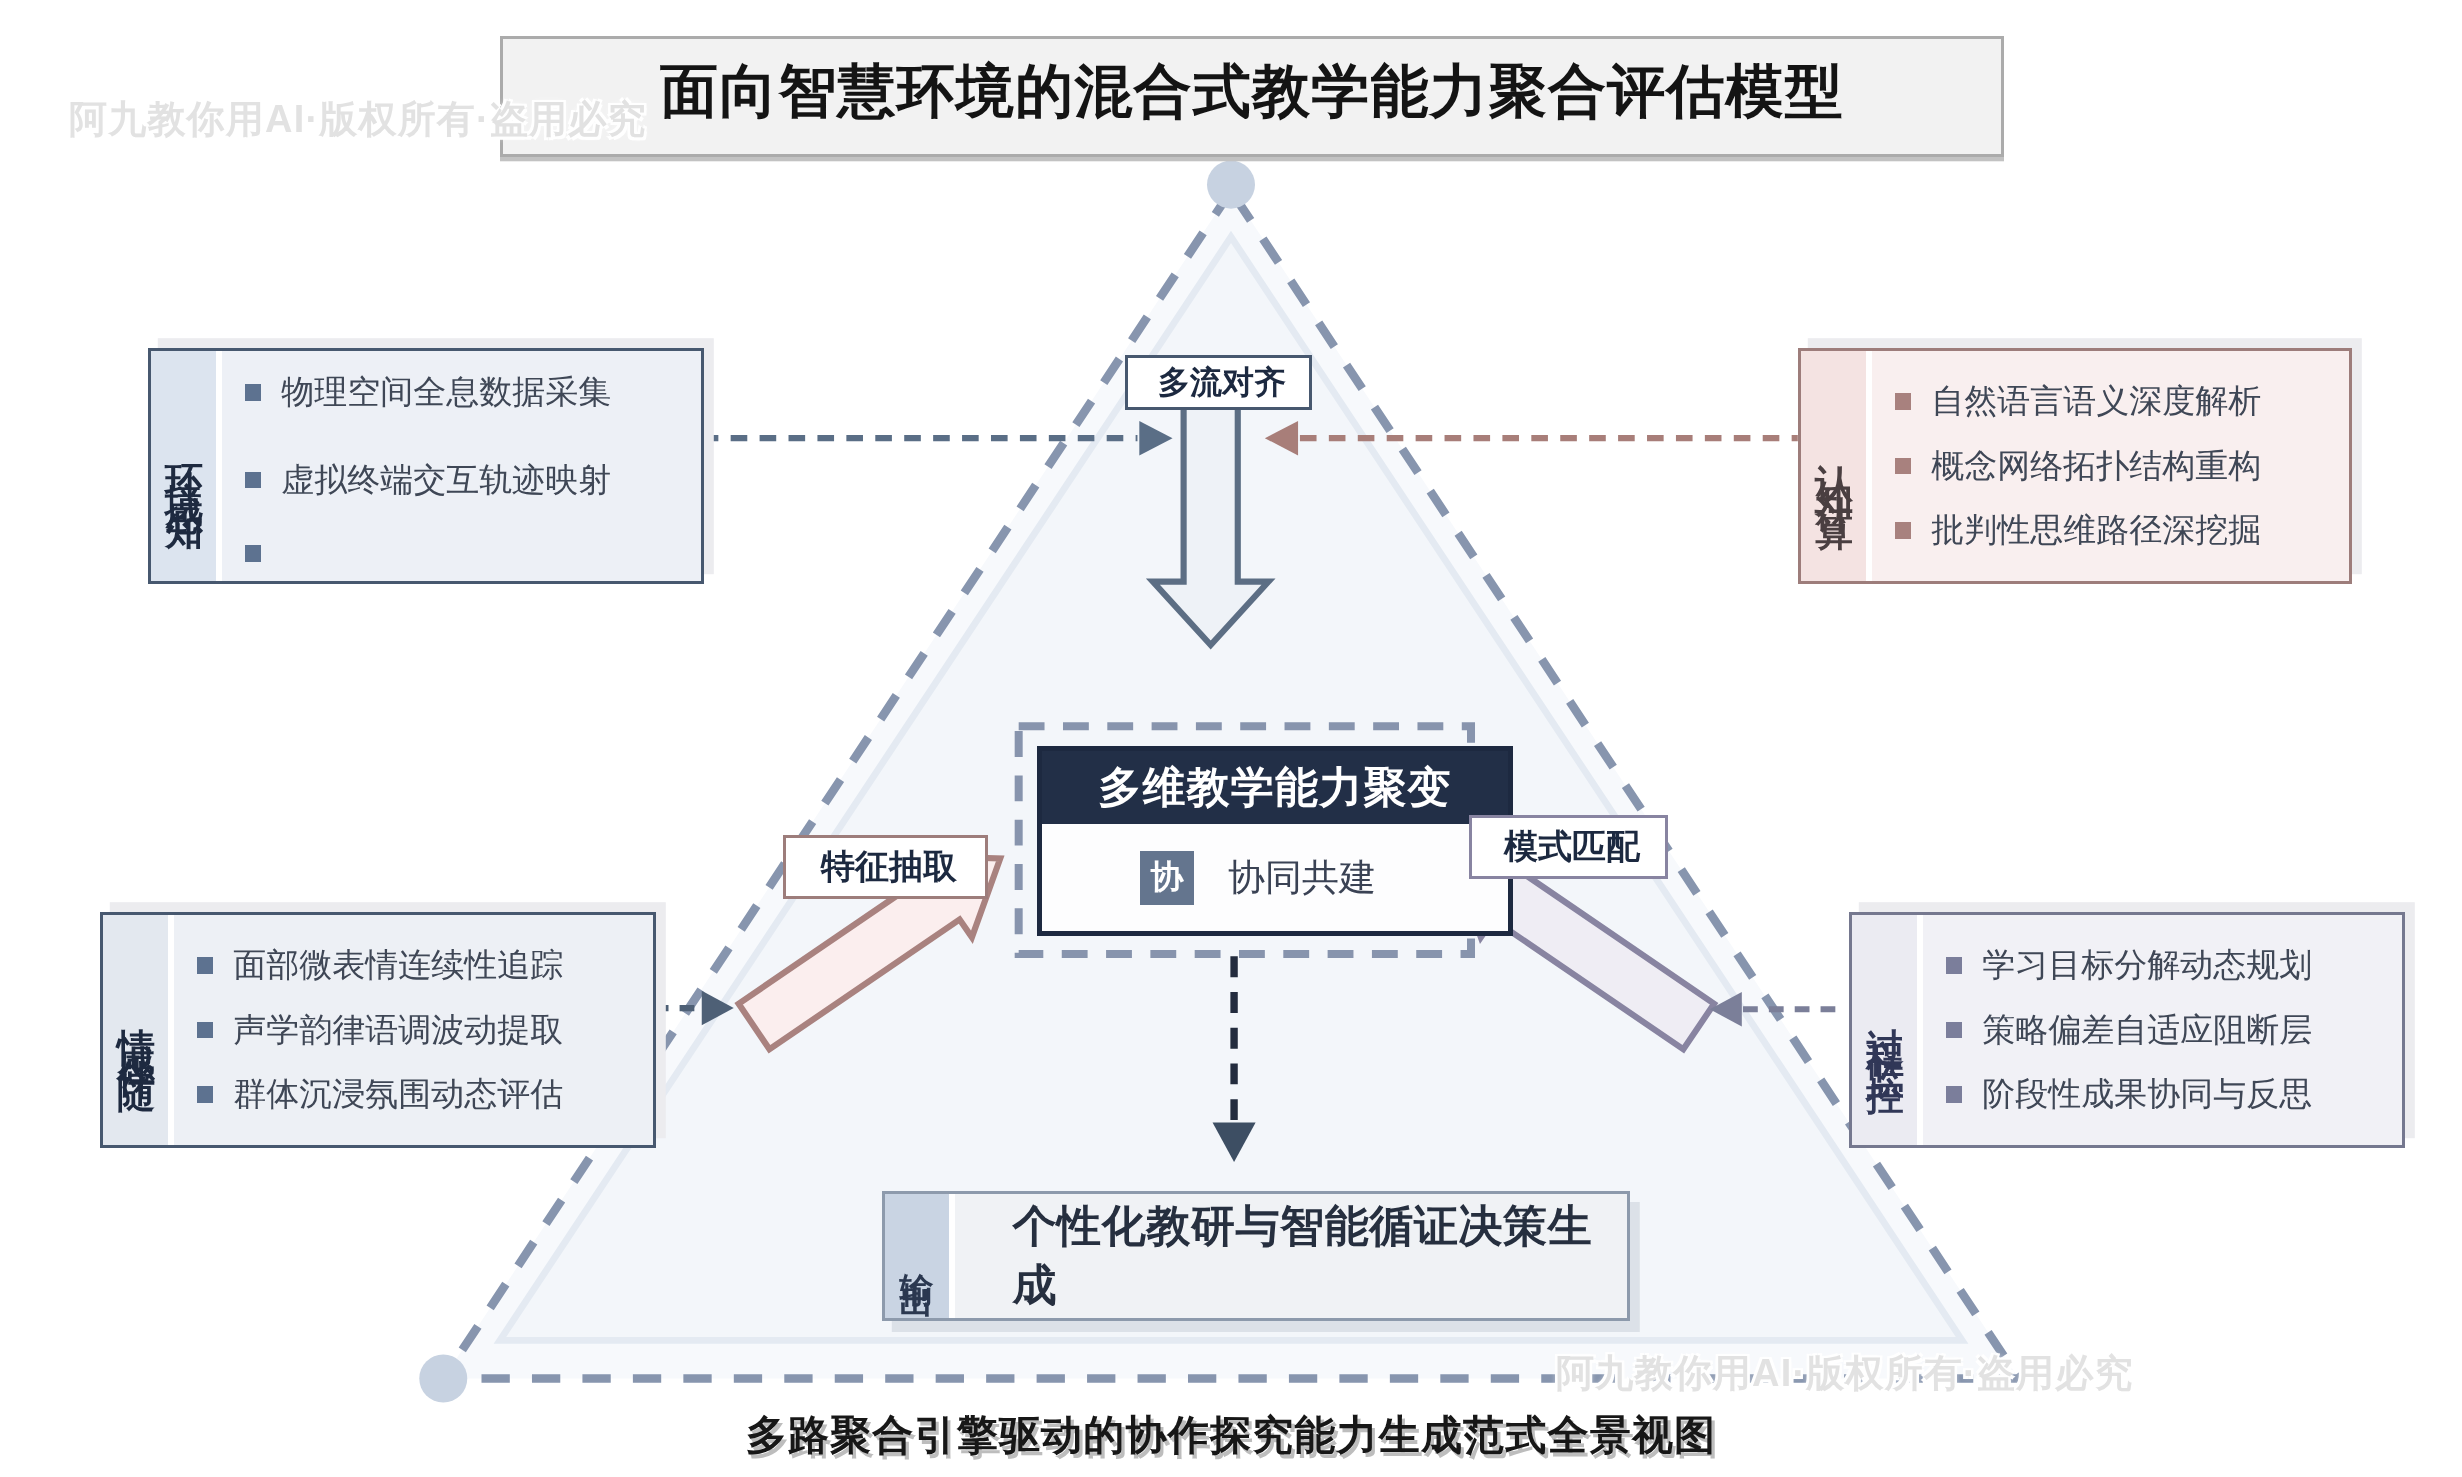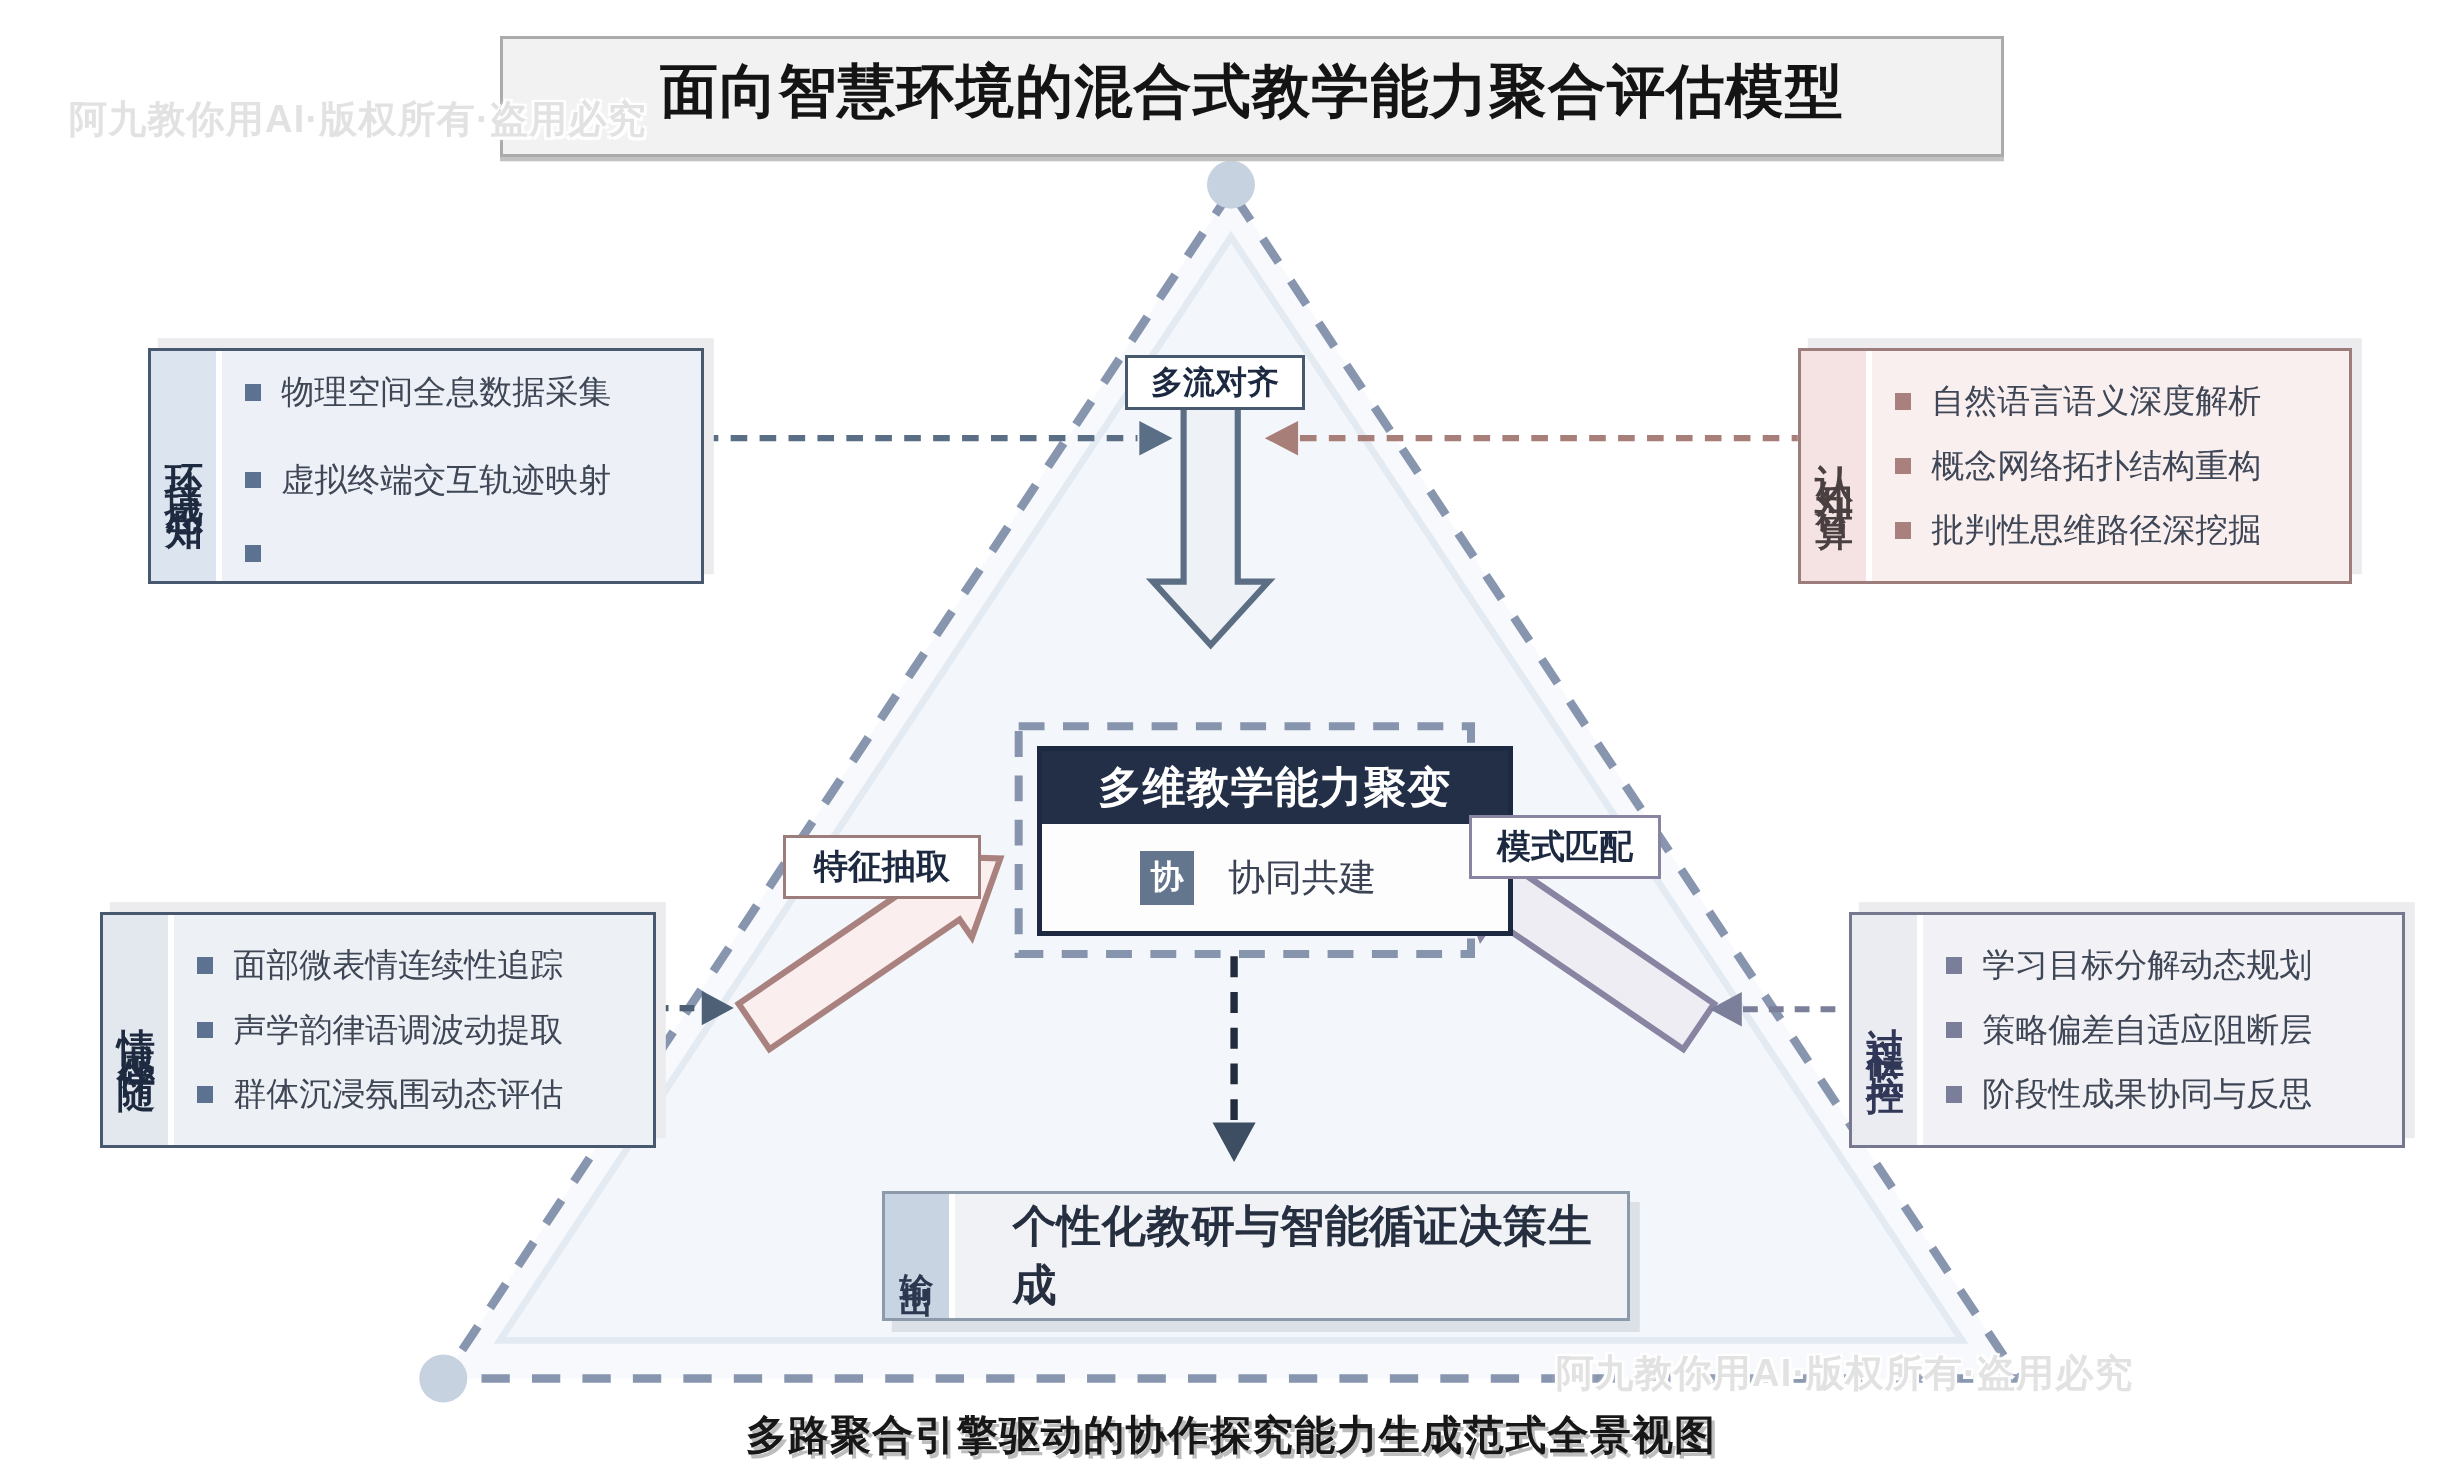--- a/index.html
+++ b/index.html
@@ -20,21 +20,21 @@
   .title-box{
     position:absolute;left:500px;top:36px;width:1498px;height:115px;z-index:3;
     background:#f2f2f2;border:3.1px solid #ababab;box-shadow:0 4.3px 0 #c2c2c2;
     display:flex;align-items:center;justify-content:center;
   }
   .title-text{font-size:58px;font-weight:bold;color:#141414;letter-spacing:1.2px;margin-top:-8.6px;z-index:41;}
 
   
   .tag-box{
     position:absolute;z-index:12;background:#ffffff;display:flex;align-items:center;justify-content:center;
-    font-weight:bold;color:#1c2940;
+    font-weight:bold;color:#1c2940;padding-left:7px;
   }
   .tag-stream{left:1125px;top:355px;width:174px;height:49px;border:3.7px solid #47586f;font-size:32px;}
   .tag-feature{left:783px;top:835px;width:192px;height:58px;border:3.7px solid #9d7d7b;font-size:34px;}
   .tag-pattern{left:1469px;top:815px;width:186px;height:58px;border:3.7px solid #8884a1;font-size:34px;}
 
   
   .sidebox{
     position:absolute;z-index:10;background:#ffffff;display:flex;
     box-shadow:9.8px -9.8px 0 #ececef;
   }

